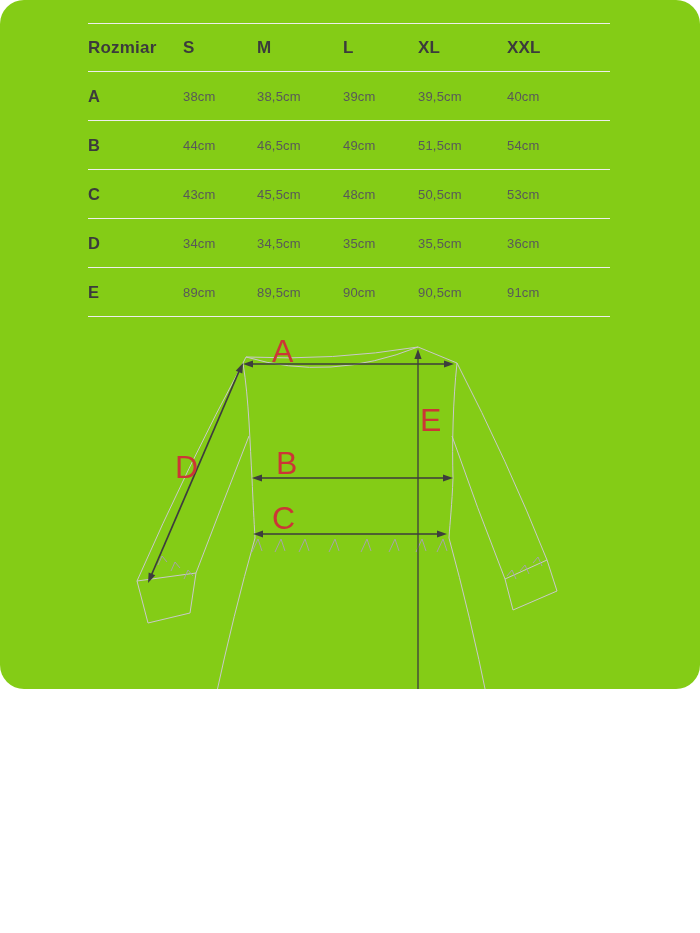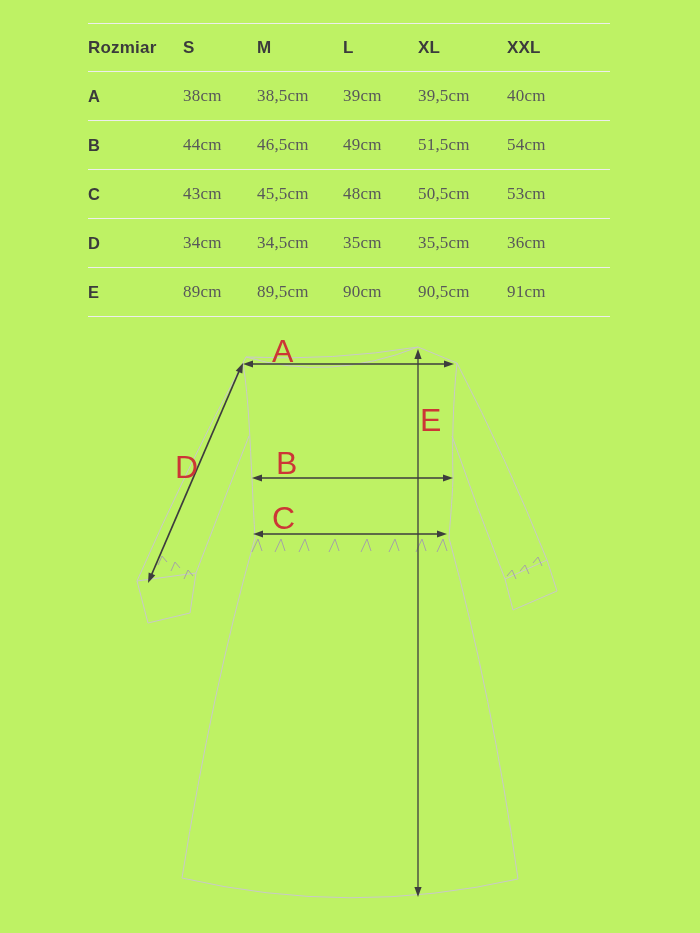--- a/index.html
+++ b/index.html
@@ -1,34 +1,34 @@
 <!DOCTYPE html>
 <html><head>
 <meta charset="utf-8">
 <style>
   html,body{margin:0;padding:0;background:#ffffff;}
   .screen{
-    position:relative;width:700px;height:933px;background:#bef264;
-    font-family:"Liberation Sans",sans-serif;overflow:hidden;
+    position:relative;width:700px;height:689px;background:#84cc16;
+    font-family:"Liberation Sans",sans-serif;overflow:hidden;border-radius:24px;
   }
   
   .size-table{
     position:absolute;left:88px;top:23px;width:522px;
     border-top:1px solid #ededed;border-bottom:1px solid #ededed;
   }
   .t-row{
     display:grid;
     grid-template-columns:95px 74px 86px 75px 89px auto;
     align-items:center;height:48px;
   }
   .t-row.t-head{height:47px;}
   .t-row + .t-row{border-top:1px solid #ededed;}
   .t-head .cell{font-weight:bold;font-size:17px;color:#3b3b3c;letter-spacing:.2px;}
   .cell.rowlabel{font-weight:bold;font-size:16.5px;color:#3b3b3c;}
-  .cell.val{font-size:17px;color:#58585a;letter-spacing:.2px;font-family:Liberation Serif, serif;}
+  .cell.val{font-size:13px;color:#58585a;letter-spacing:.2px;}
   
   .diagram-svg{position:absolute;left:0;top:0;width:700px;height:933px;}
   .diagram-svg text{
     font-family:"Liberation Sans",sans-serif;
     font-size:32px;font-weight:400;
   }
 </style>
 </head>
 <body>
 

